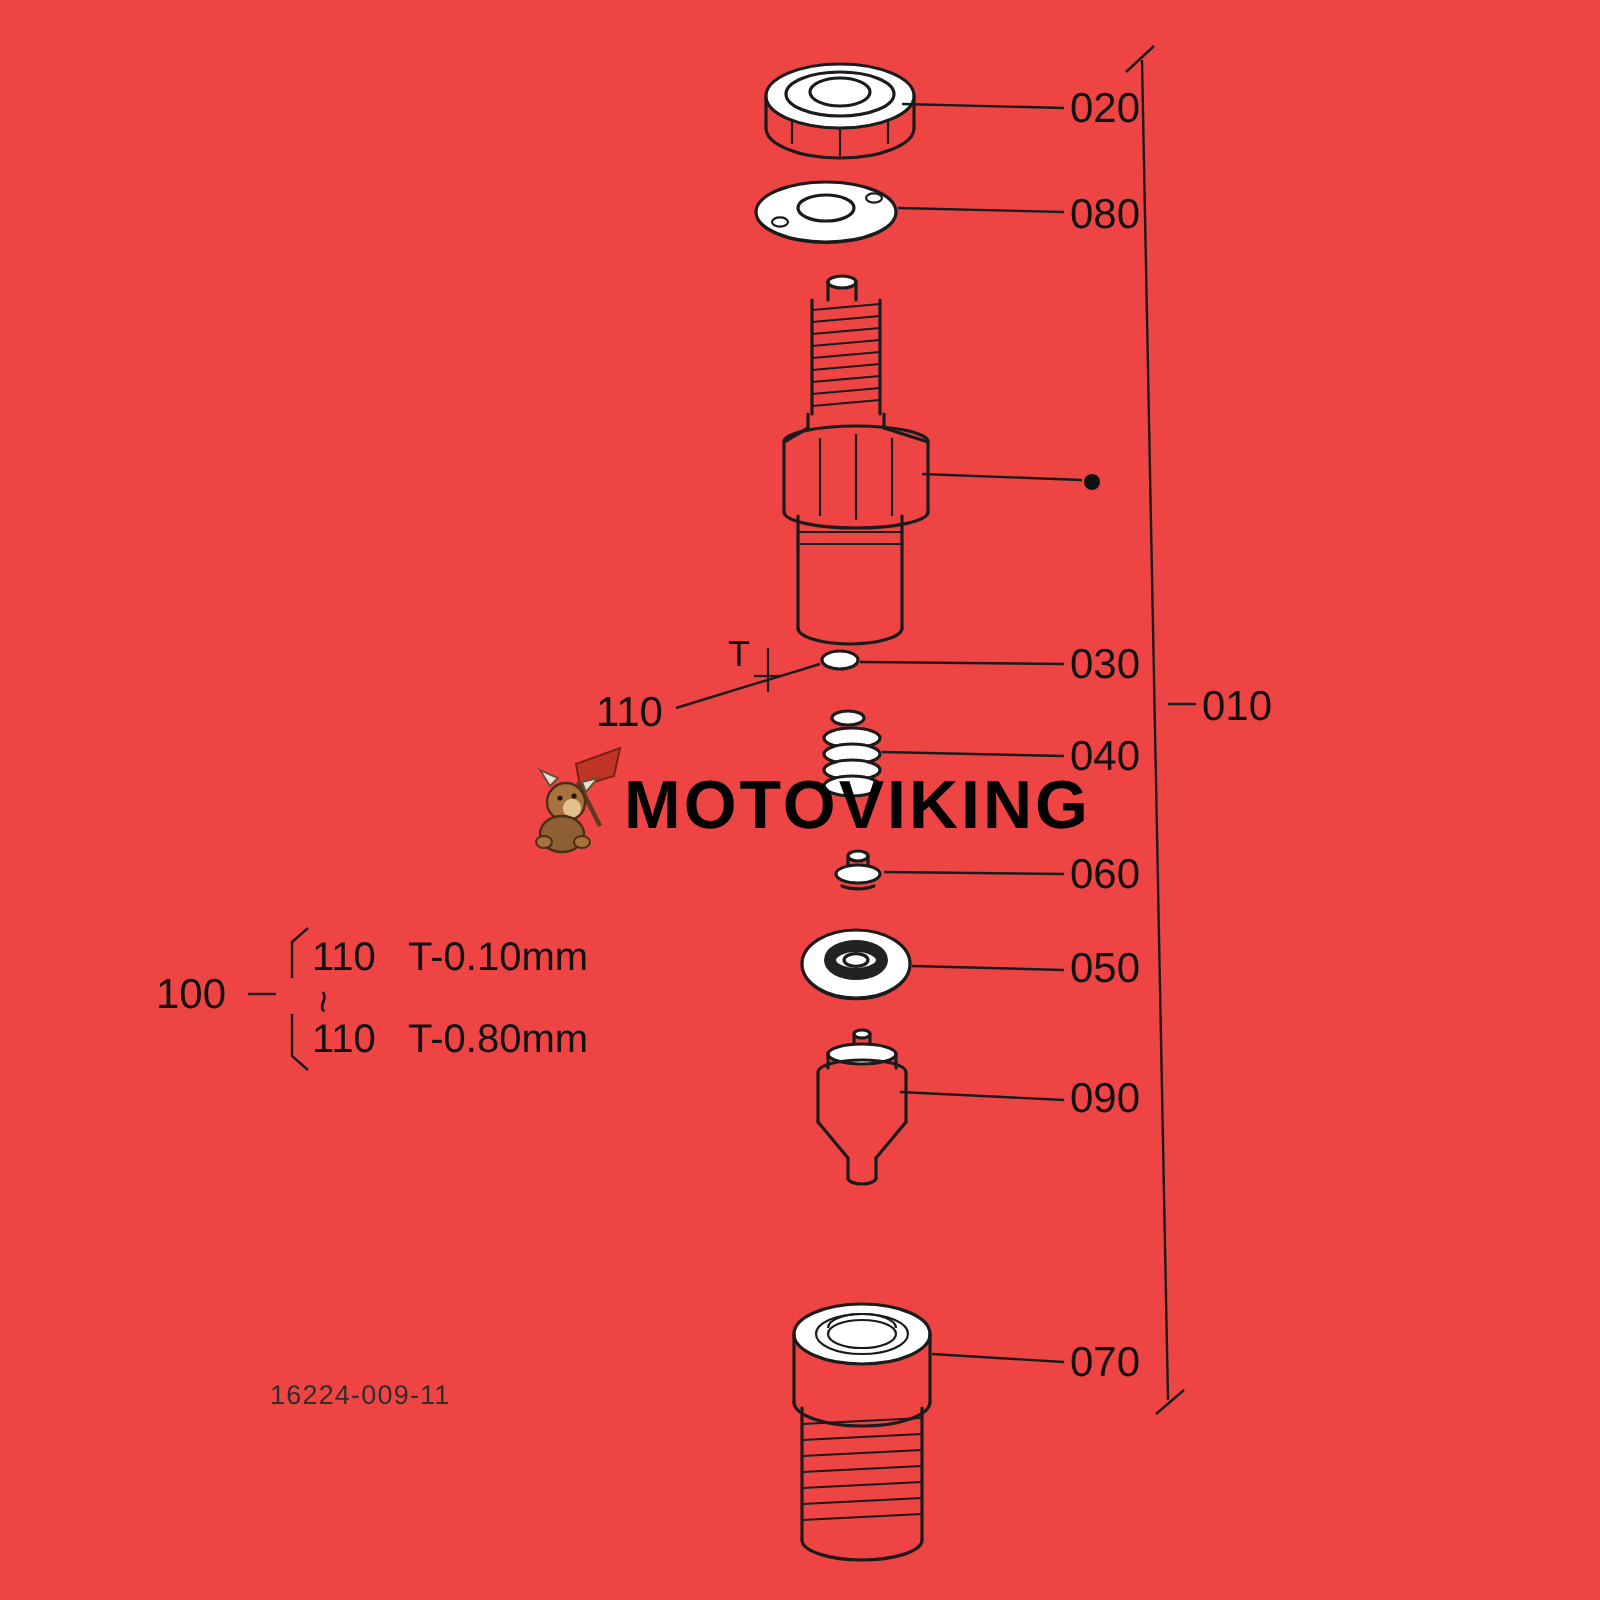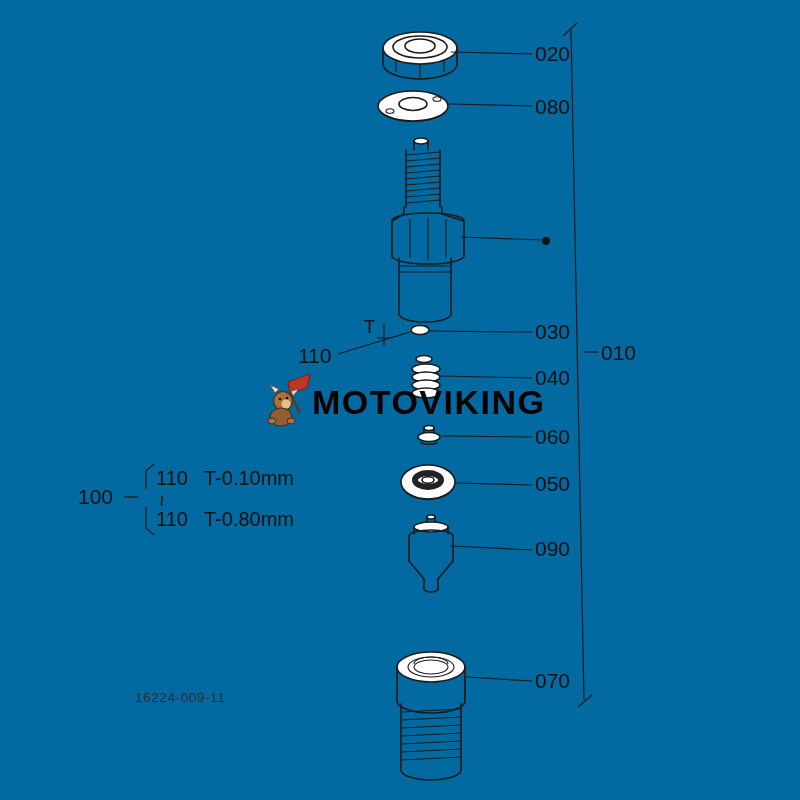--- a/index.html
+++ b/index.html
@@ -1,16 +1,16 @@
 <!DOCTYPE html>
 <html><head>
 <meta charset="utf-8">
 <style>
   html,body{margin:0;padding:0;background:#fff;width:800px;height:800px;overflow:hidden;}
-  #canvas{position:relative;width:800px;height:800px;background:#0369a1;}
+  #canvas{position:relative;width:800px;height:800px;background:#ef4444;}
   svg{position:absolute;left:0;top:0;}
   .ln{stroke:#1b1b1b;stroke-width:1.6;fill:none;stroke-linecap:round;}
   .lnw{stroke:#1b1b1b;stroke-width:1.6;fill:#ffffff;}
   .thin{stroke:#1b1b1b;stroke-width:1.1;fill:none;}
   .lead{stroke:#1b1b1b;stroke-width:1.2;fill:none;}
   .lbl{font-family:"Liberation Sans",sans-serif;font-size:21px;fill:#111;}
   .lbl2{font-family:"Liberation Sans",sans-serif;font-size:20px;fill:#111;}
   .tmark{font-family:"Liberation Sans",sans-serif;font-size:18px;fill:#111;}
   .brand{font-family:"Liberation Sans",sans-serif;font-weight:bold;font-size:34px;fill:#000;letter-spacing:1.5px;}
   .dwg{font-family:"Liberation Sans",sans-serif;font-size:13.5px;fill:#2e2e2e;letter-spacing:.6px;}

